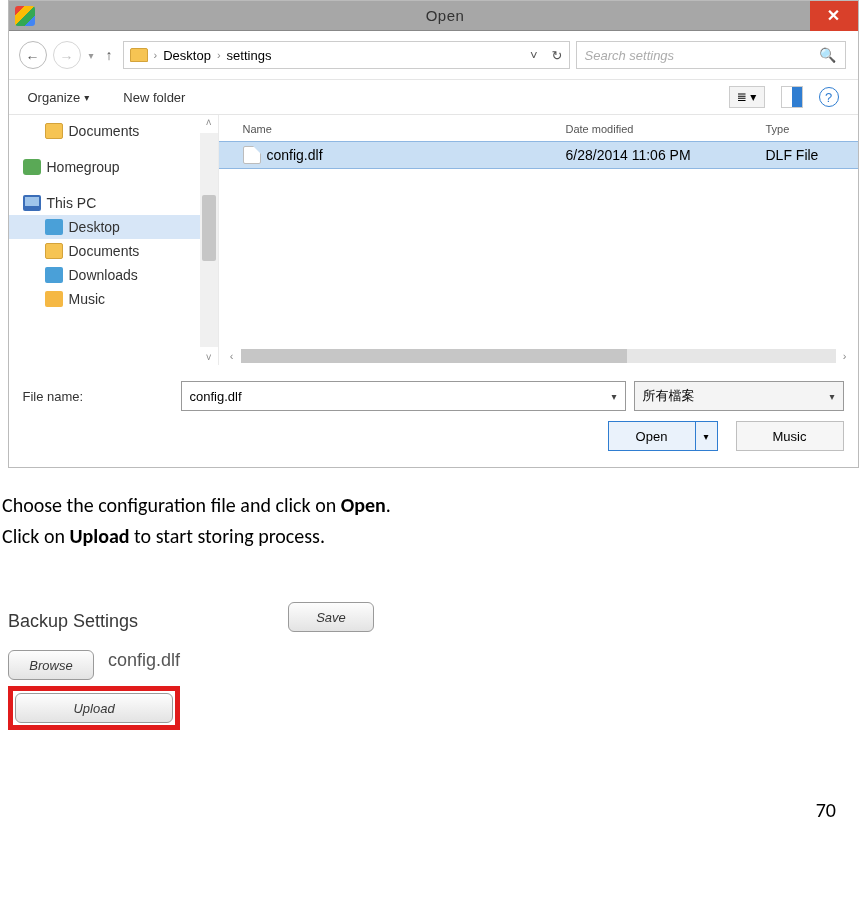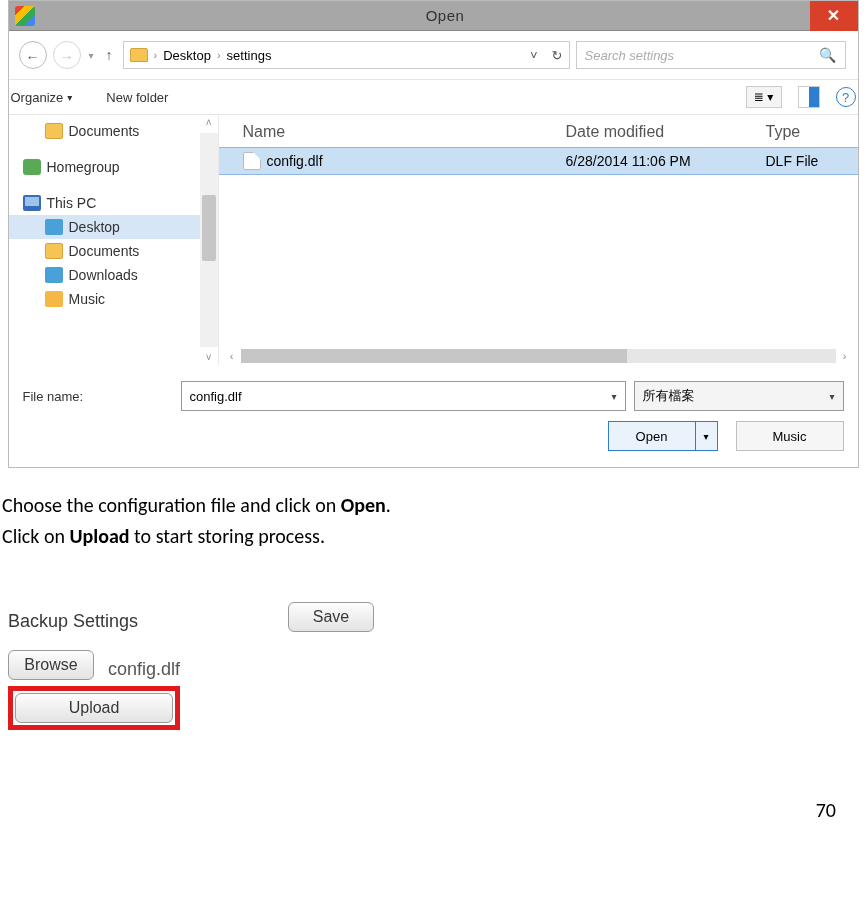--- a/index.html
+++ b/index.html
@@ -70,21 +70,21 @@
   .addr-refresh { margin-left:auto; color:#555; }
   .search-box {
     width: 270px; border:1px solid #ccc; height:28px;
     display:flex; align-items:center; padding:0 8px; color:#888;
     justify-content: space-between; background:#fff;
   }
   .search-icon { font-size:14px; color:#888; }
 
   
   .toolbar-row {
-    display:flex; align-items:center; padding:6px 2px;
+    display:flex; align-items:center; padding:6px 19px;
     border-bottom:1px solid #e5e5e5;
   }
   .toolbar-row .org { display:flex; align-items:center; gap:4px; color:#333; }
   .toolbar-row .newf { margin-left:34px; color:#333; }
   .toolbar-row .rtool { margin-left:auto; display:flex; align-items:center; gap:16px; }
   .view-btn {
     width:36px; height:22px; border:1px solid #ccc; background:#f4f4f4;
     display:flex; align-items:center; justify-content:center; font-size:12px;
   }
   .preview-btn {
@@ -124,21 +124,21 @@
     background:#f0f0f0;
   }
   .tree-vscroll .thumb{
     position:absolute; left:2px; right:2px; top:62px; height:66px;
     background:#c6c6c6; border-radius:2px;
   }
 
   .list-panel { flex:1; display:flex; flex-direction:column; position:relative; }
   .list-header {
     display:flex; align-items:center; padding:8px 12px 6px 24px;
-    color:#555; font-size:16px;
+    color:#555; font-size:11px;
   }
   .col-name { flex:1; }
   .col-date { width:200px; }
   .col-type { width:80px; text-align:left; }
   .file-row {
     display:flex; align-items:center; height:28px;
     padding:0 12px 0 24px; font-size:14px;
   }
   .file-row.selected { background:#c9dff4; border:1px solid #8eb7e2; border-left:none; border-right:none;}
   .file-icon{
@@ -203,25 +203,26 @@
   
   .settings-panel{
     margin:50px 0 0 8px; font-size:18px; color:#383838;
     font-family: Arial, sans-serif;
   }
   .srow{display:flex;align-items:flex-end;margin-bottom:8px;}
   .slabel{width:280px;}
   .gbtn{
     min-width:86px;height:30px;border:1px solid #9a9a9a;border-radius:6px;
     background:linear-gradient(#fdfdfd,#e3e3e3);
-    display:flex;align-items:center;justify-content:center;font-size:16px;
+    display:flex;align-items:center;justify-content:center;font-size:13px;
     padding:0 14px;
+    font-style:italic;
   }
   .restore-block{display:flex;flex-direction:column;gap:6px;}
-  .restore-top{display:flex;align-items:flex-end;gap:14px;}
+  .restore-top{display:flex;align-items:flex-start;gap:14px;}
   .upload-frame{
     border:5px solid #e11b1b;padding:2px;display:inline-block;
   }
   .sfilelabel{color:#555;}
 
   
   .pagenum{
     text-align:right; padding:60px 30px 10px 0;
     font-family: Calibri, sans-serif; font-size:20px;
   }

